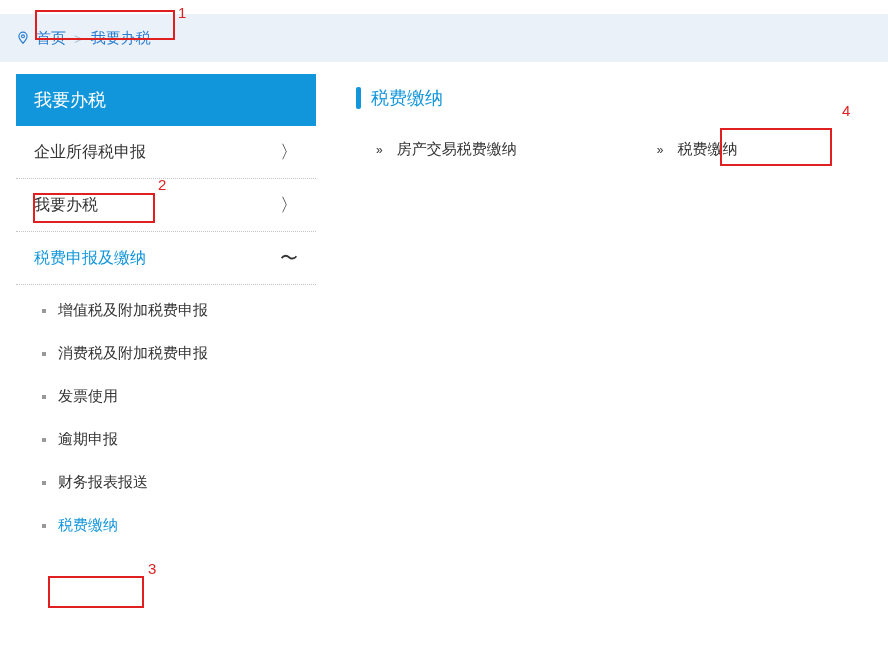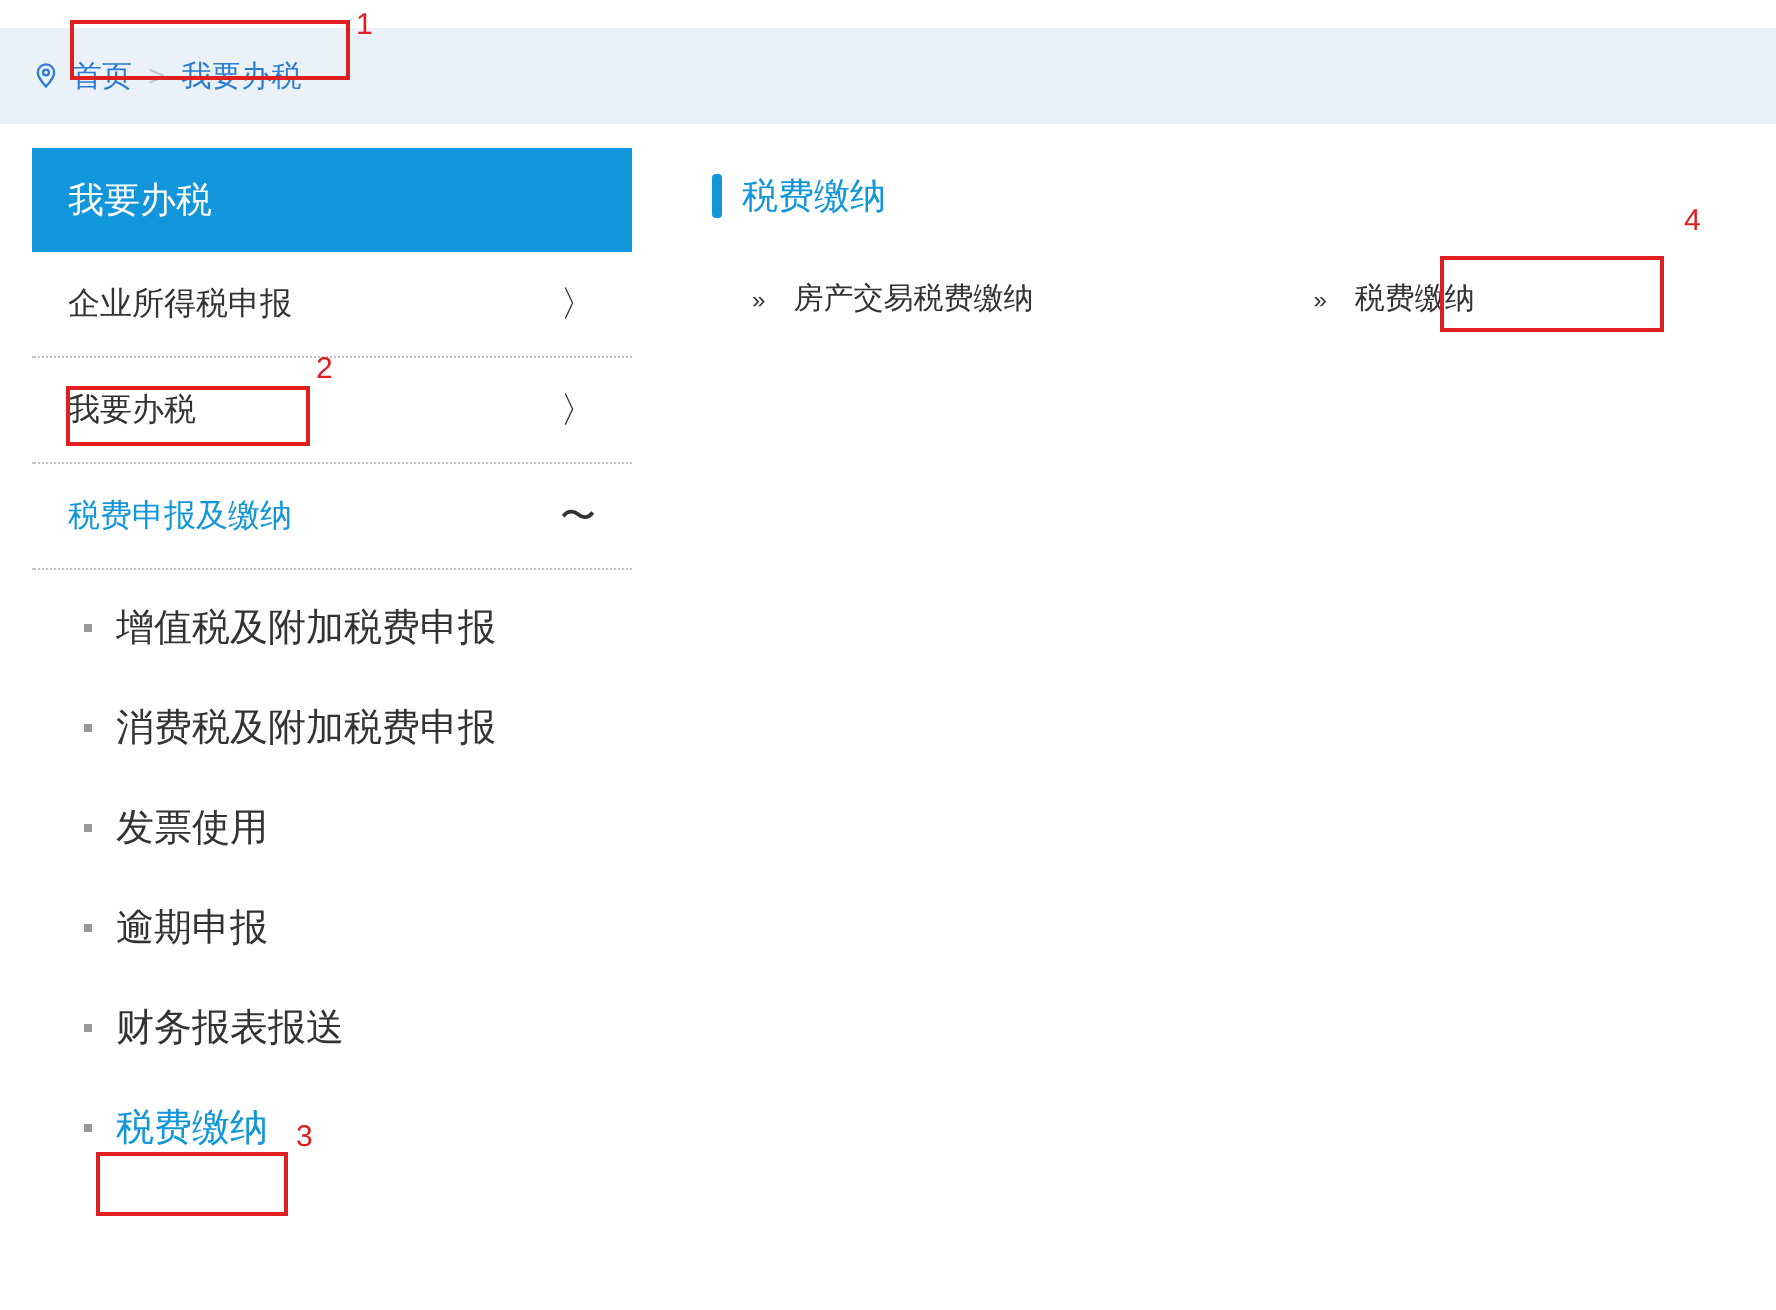--- a/index.html
+++ b/index.html
@@ -61,21 +61,21 @@
   .menu-top.active { color: #1296db; gap: 20px; }
   .menu-top .chev { color: #333; font-size: 18px; font-family: serif; }
   .menu-top.active .chev { color: #333; }
 
   .submenu {
     padding: 4px 0 4px 0;
   }
   .sub-item {
     padding: 12px 0 12px 42px;
     position: relative;
-    font-size: 19px;
+    font-size: 15px;
     color: #333;
     cursor: pointer;
   }
   .sub-item::before {
     content: "";
     position: absolute;
     left: 26px;
     top: 50%;
     transform: translateY(-50%);
     width: 4px;

